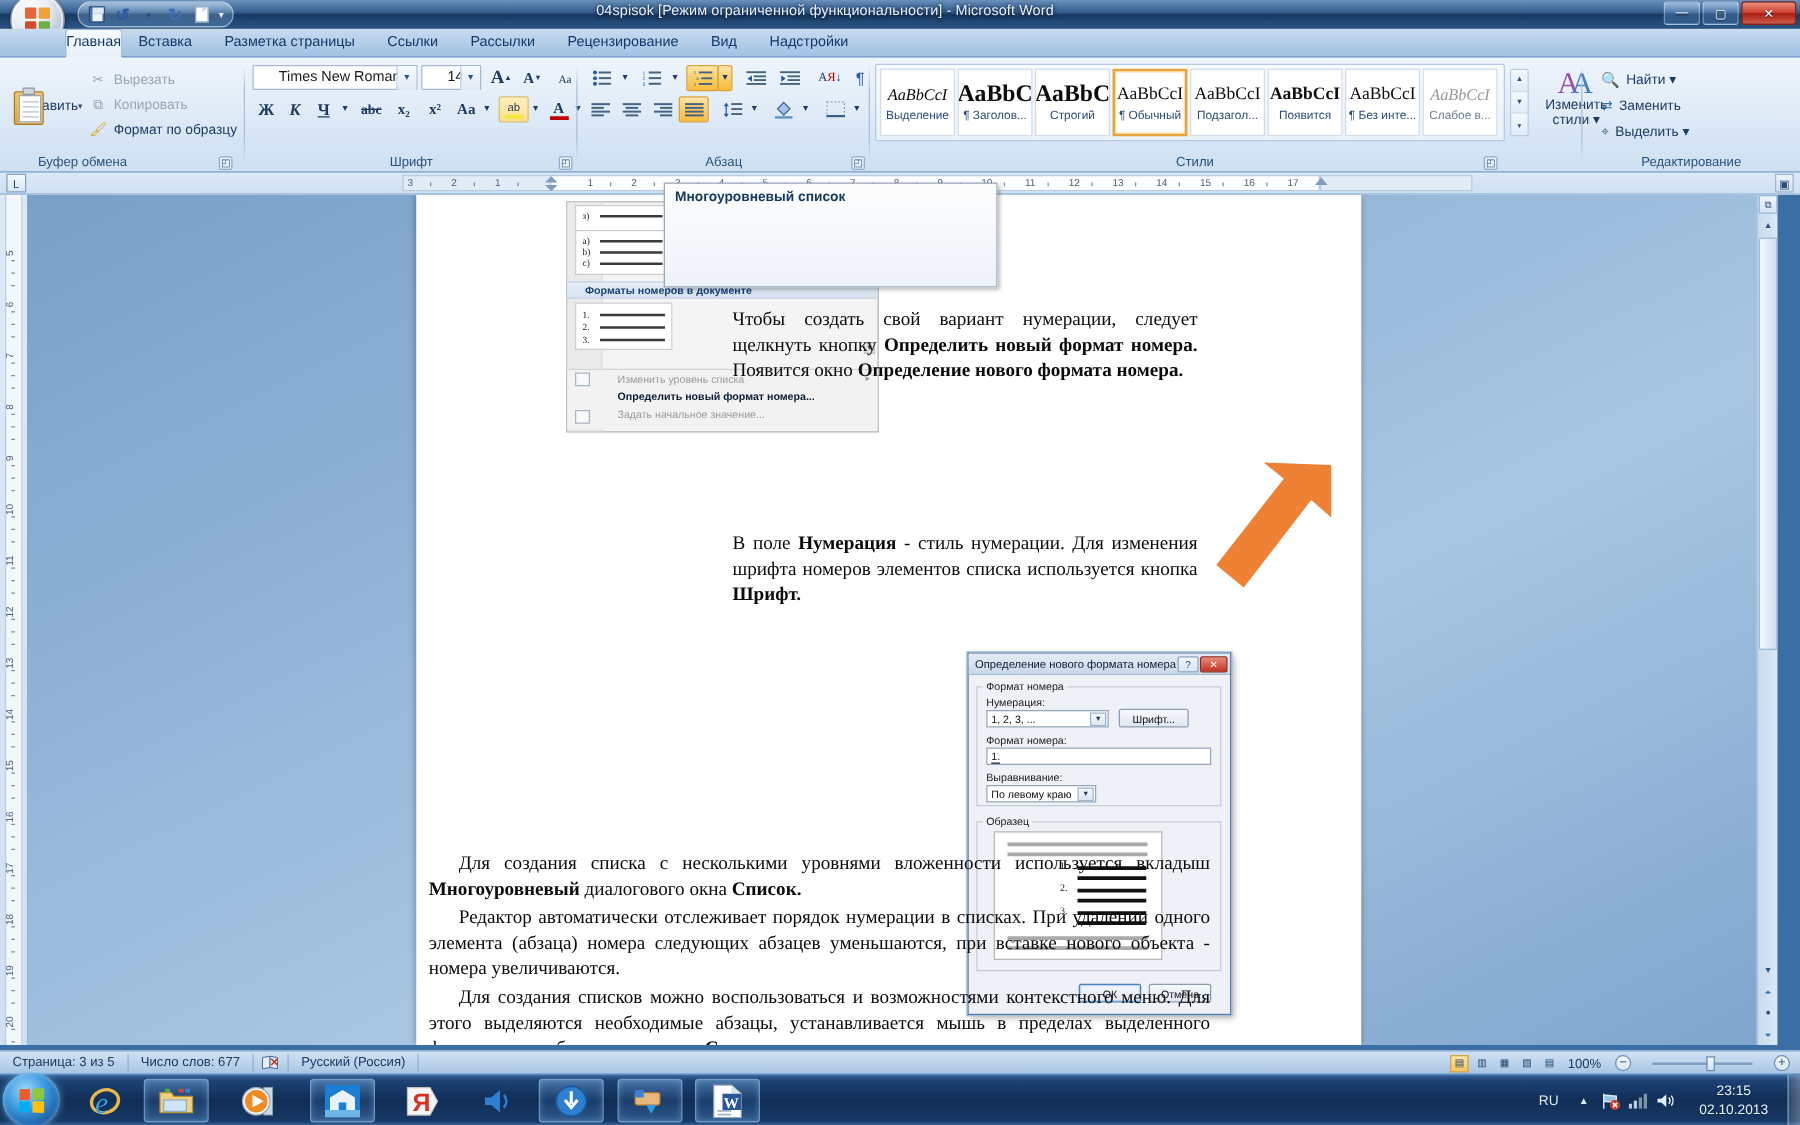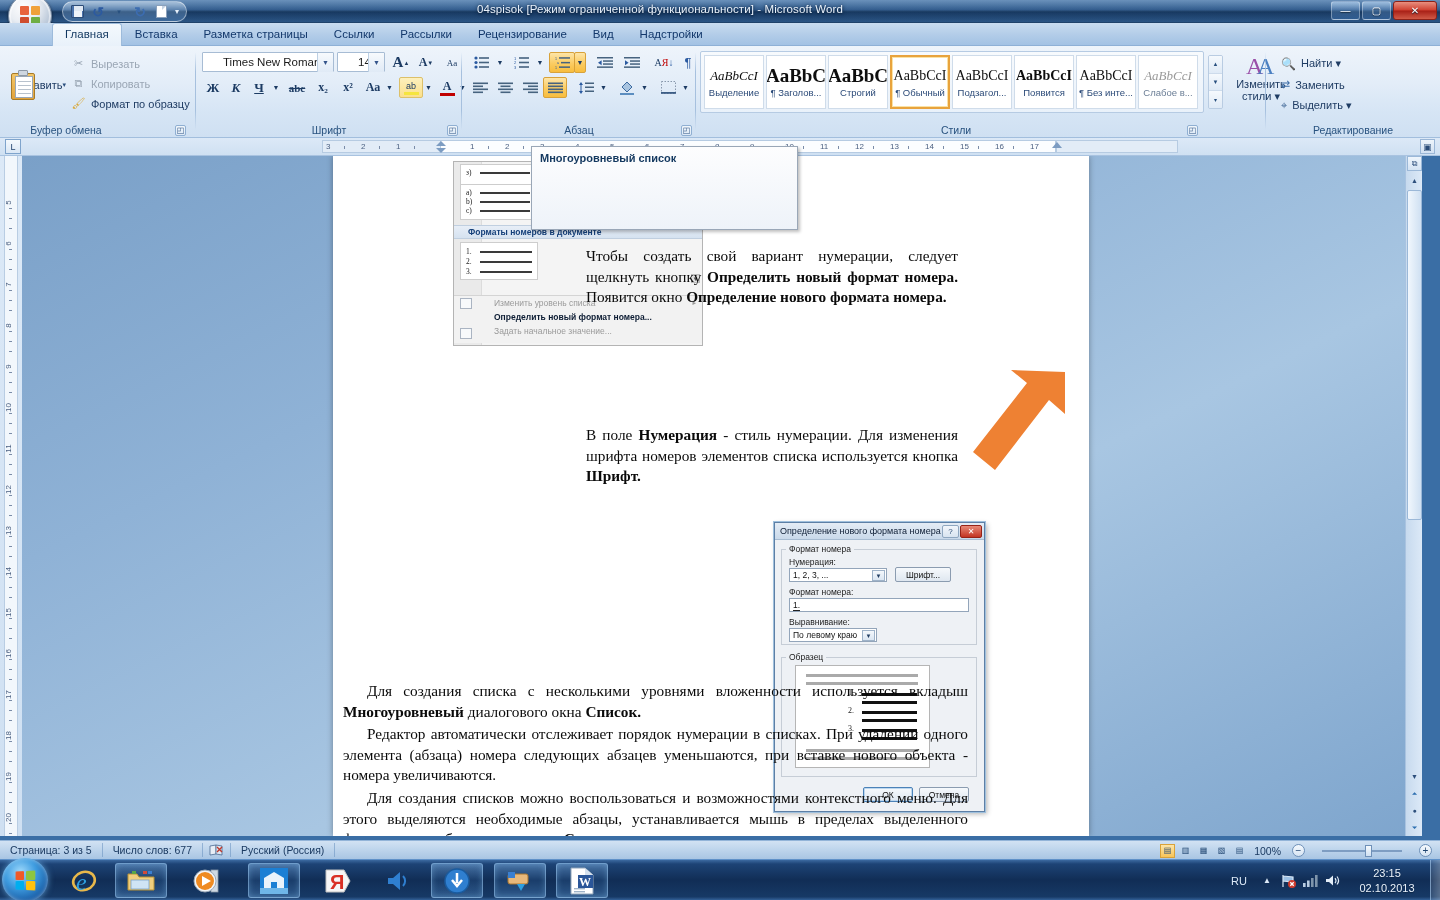--- a/index.html
+++ b/index.html
@@ -88,21 +88,21 @@
   }
   .tabs { position:absolute; left:52px; top:0; display:flex; height:23px; align-items:flex-end; }
   .tab {
     padding:3px 13px 4px; font-size:11.5px; color:#13386b; cursor:default;
     border-radius:3px 3px 0 0; line-height:15px;
   }
   .tab.active {
     background: linear-gradient(to bottom, #f4f9fd, #e8f1fa);
     border:1px solid #9dbbdb; border-bottom:none;
     color:#10365f;
-    padding:3px 12px 5px;
+    padding:3px 0 5px;
     position:relative; top:1px;margin-top:24px;
   }
 
   
   .ribbon {
     position:absolute; left:0; top:46px; width:1440px; height:92px;
     background: linear-gradient(to bottom, #eef4fb 0%, #e3edf8 40%, #d6e5f5 72%, #cfe0f2 100%);
     border-bottom:1px solid #a2bedd;
   }
   .grp { position:absolute; top:0; height:92px; }

